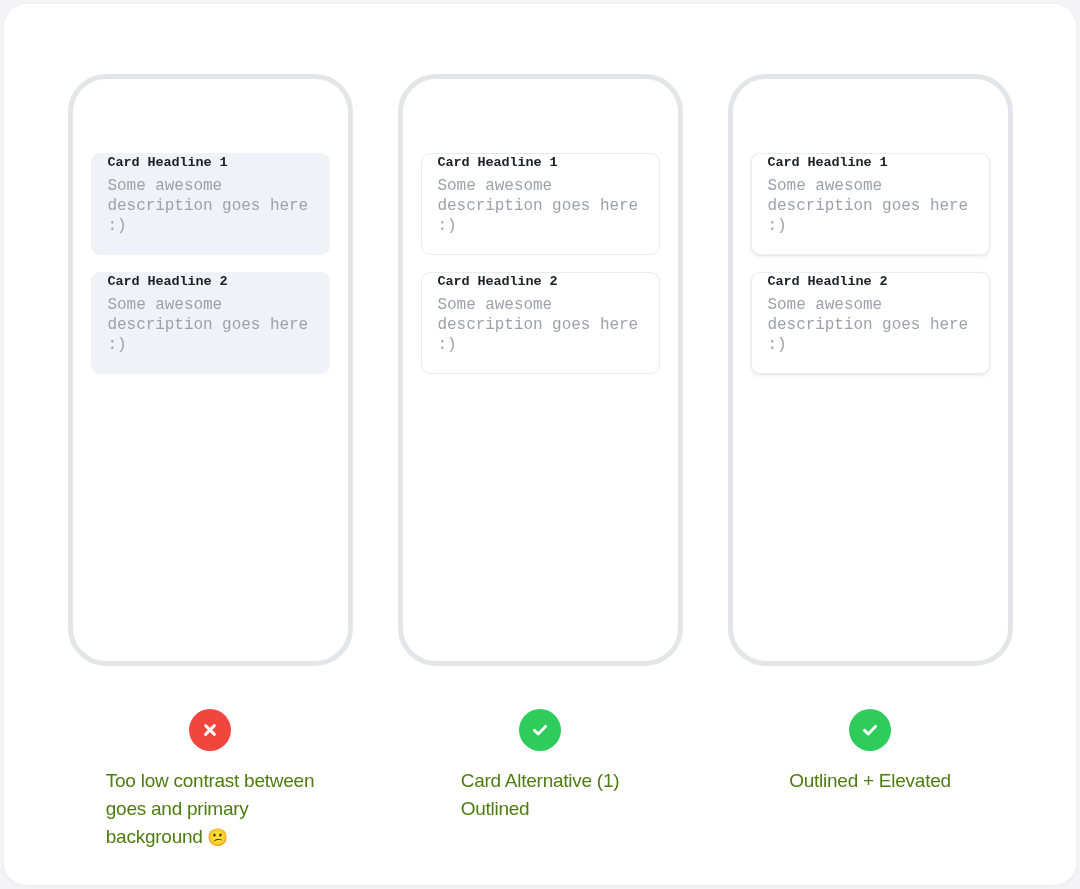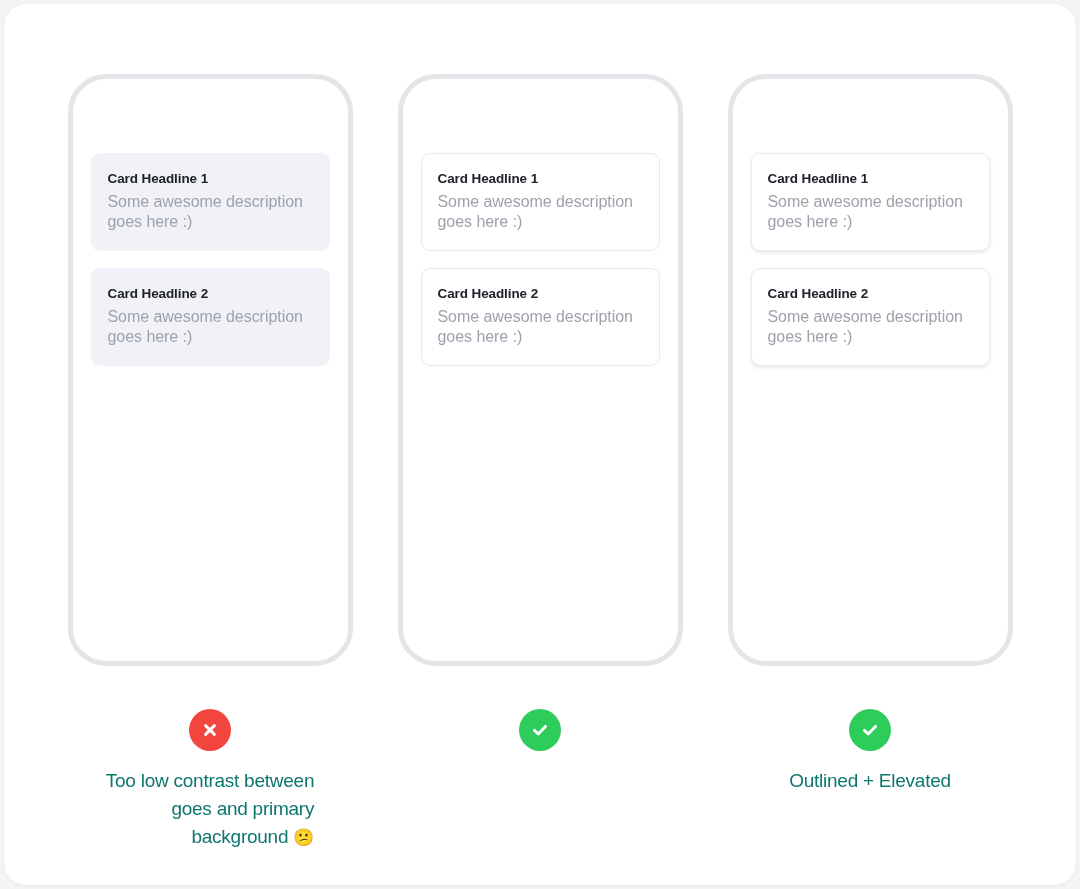--- a/index.html
+++ b/index.html
@@ -65,22 +65,23 @@
     padding: 74px 18px 0 18px;
     display: flex;
     flex-direction: column;
     gap: 17px;
   }
 
   
   .ui-card {
     box-sizing: border-box;
     border-radius: 9px;
-    padding: 17px 16px 18px 16px;
-    background: #ffffff;
+    padding: 1px 16px 18px 16px;
+    background: #ffffff;
+    font-family: Liberation Mono, monospace;
   }
   .ui-card.filled {
     background: #f1f2f8;
     border: 1px solid transparent;
   }
   .ui-card.outlined {
     background: #ffffff;
     border: 1px solid #e9eaee;
   }
   .ui-card.elevated {
@@ -114,23 +115,23 @@
     align-items: center;
     justify-content: center;
   }
   .status-icon.bad  { background: #f2453d; }
   .status-icon.good { background: #2ecc5a; }
   .status-icon svg { display: block; }
 
   
   .caption {
     margin-top: 16px;
-    text-align: right;
+    text-align: left;
     font-size: 19px;
-    color: #0f766e;
+    color: #4d7c0f;
     line-height: 1.47;
     letter-spacing: -0.25px;
     max-width: 262px;
   }
   .caption .emoji { font-size: 17px; }
   .caption-line { display: block; }
 </style>
 </head>
 <body>
 
@@ -176,20 +177,24 @@
           <div class="card-desc">Some awesome description goes here :)</div>
         </div>
       </div>
 
       <div class="status-icon good">
         <svg width="22" height="22" viewBox="0 0 22 22" aria-hidden="true">
           <path d="M5.5 11.4 L9.2 15 L16.5 7.4" fill="none" stroke="#ffffff" stroke-width="2.9" stroke-linecap="round" stroke-linejoin="round"></path>
         </svg>
       </div>
 
+      <div class="caption">
+        <span class="caption-line">Card Alternative (1)</span>
+        <span class="caption-line">Outlined</span>
+      </div>
     </div>
 
     <div class="column">
       <div class="phone">
         <div class="ui-card elevated">
           <div class="card-headline">Card Headline 1</div>
           <div class="card-desc">Some awesome description goes here :)</div>
         </div>
         <div class="ui-card elevated">
           <div class="card-headline">Card Headline 2</div>

